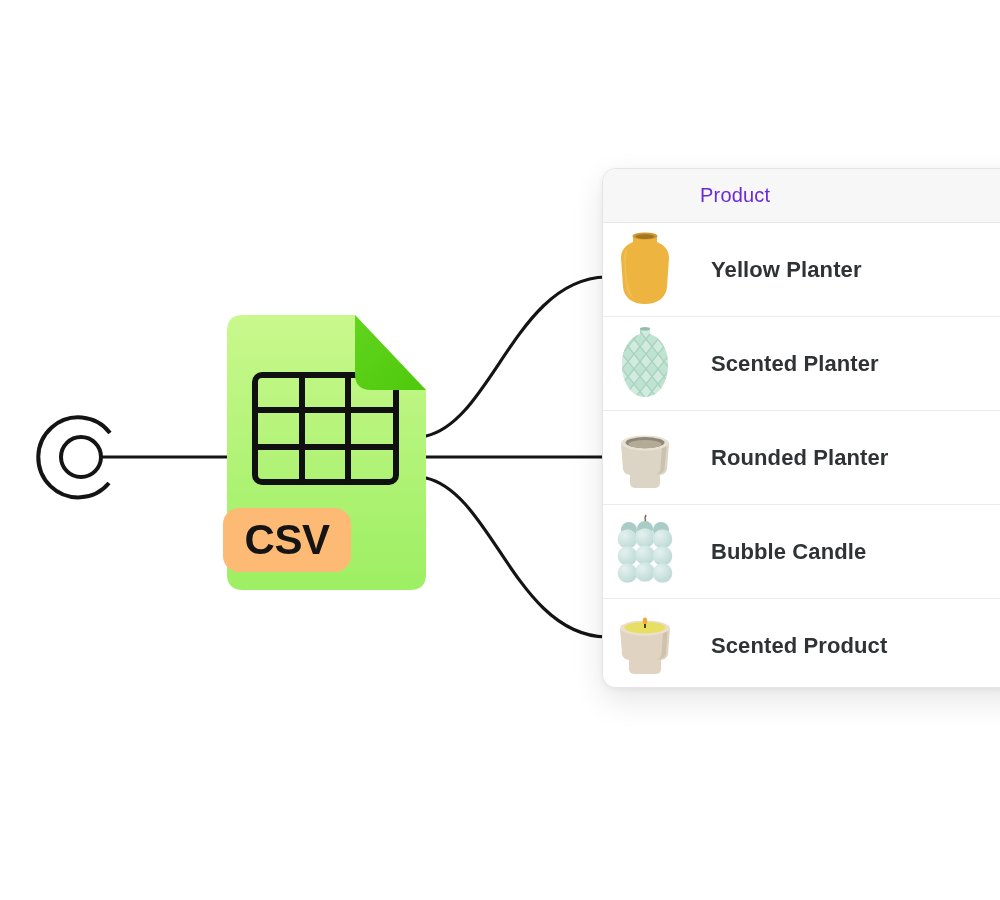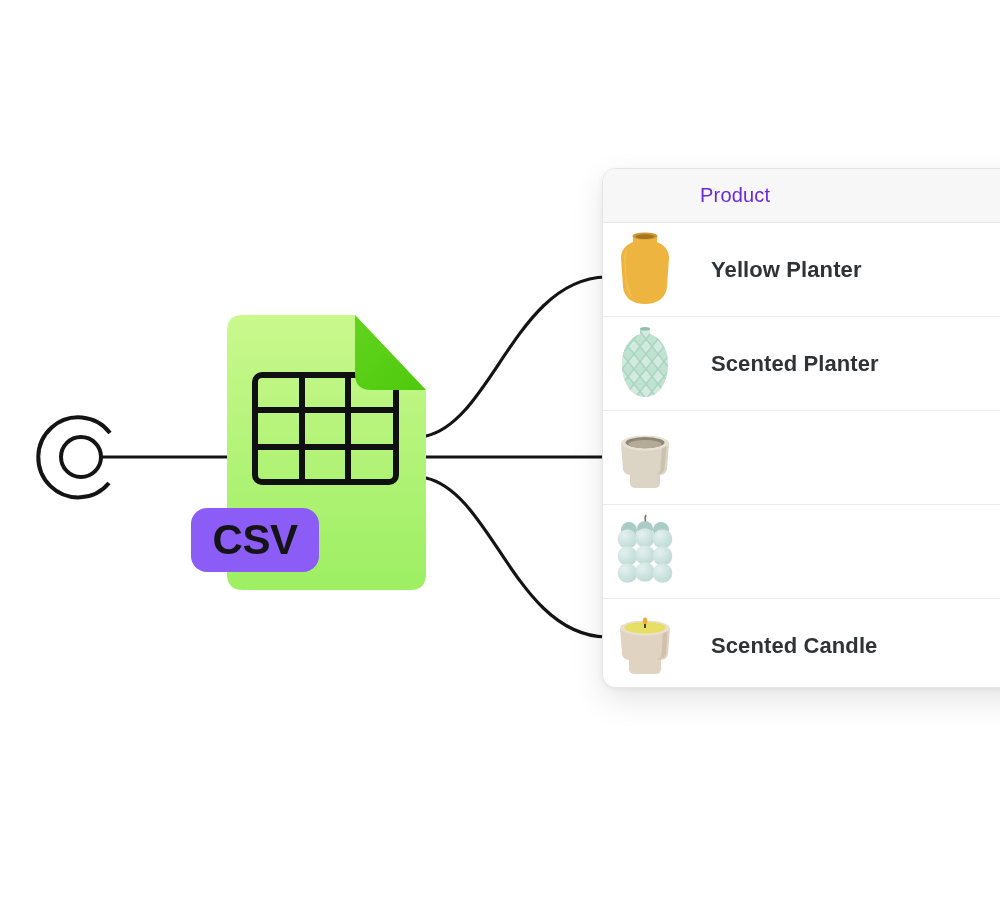--- a/index.html
+++ b/index.html
@@ -20,25 +20,25 @@
   }
   .diagram-svg {
     position: absolute;
     left: 0; top: 0;
     width: 1000px;
     height: 900px;
     z-index: 1;
   }
   .csv-badge {
     position: absolute;
-    left: 191px;
+    left: 223px;
     top: 508px;
     width: 128px;
     height: 64px;
-    background: #8b5cf6;
+    background: #fdba74;
     border-radius: 16px;
     display: flex;
     align-items: center;
     justify-content: center;
     font-size: 42px;
     font-weight: 700;
     letter-spacing: -0.5px;
     color: #141414;
     z-index: 2;
   }
@@ -175,20 +175,21 @@
     <div class="product-row">
       <div class="thumb">
         <svg width="58" height="80" viewBox="0 0 58 80">
           <path d="M5 25 L7 51 Q7.5 56 14 57 L14 65 Q14 70 20 70 H38 Q44 70 44 65 L44 57 Q50.5 56 51 51 L53 25 Z" fill="#dcd4c4"></path>
           <path d="M46 28 L44.5 51 Q44 55 40 56.5 Q47 56 48.5 51 L50.5 28 Z" fill="#c6bca9" opacity="0.8"></path>
           <ellipse cx="29" cy="25" rx="24" ry="7.5" fill="#e7e1d2"></ellipse>
           <ellipse cx="29" cy="24.6" rx="19.5" ry="5.6" fill="#8f8776"></ellipse>
           <ellipse cx="29" cy="26.2" rx="16.5" ry="4.1" fill="#b3aa97"></ellipse>
         </svg>
       </div>
+      <span class="row-label">Rounded Planter</span>
     </div>
 
     <div class="product-row">
       <div class="thumb">
         <svg width="58" height="80" viewBox="0 0 58 80">
           <defs>
             <radialGradient id="bub" cx="0.35" cy="0.3" r="0.85">
               <stop offset="0" stop-color="#e4f1ee"></stop>
               <stop offset="1" stop-color="#b7d6d2"></stop>
             </radialGradient>
@@ -201,30 +202,31 @@
           <circle cx="29" cy="26" r="9.8" fill="url(#bub)"></circle>
           <circle cx="46.5" cy="27" r="9.8" fill="url(#bub)"></circle>
           <circle cx="11.5" cy="44" r="9.8" fill="url(#bub)"></circle>
           <circle cx="29" cy="43" r="9.8" fill="url(#bub)"></circle>
           <circle cx="46.5" cy="44" r="9.8" fill="url(#bub)"></circle>
           <circle cx="11.5" cy="61" r="9.8" fill="url(#bub)"></circle>
           <circle cx="29" cy="60" r="9.8" fill="url(#bub)"></circle>
           <circle cx="46.5" cy="61" r="9.8" fill="url(#bub)"></circle>
         </svg>
       </div>
+      <span class="row-label">Bubble Candle</span>
     </div>
 
     <div class="product-row">
       <div class="thumb">
         <svg width="58" height="80" viewBox="0 0 58 80">
           <path d="M4 22 L6 48 Q6.5 53 13 54 L13 63 Q13 68 19 68 H39 Q45 68 45 63 L45 54 Q51.5 53 52 48 L54 22 Z" fill="#e1d3c1"></path>
           <path d="M47 25 L45.5 48 Q45 52 41 53.5 Q48.5 53 50 48 L51.5 25 Z" fill="#ccbda8" opacity="0.8"></path>
           <ellipse cx="29" cy="22" rx="25" ry="7.5" fill="#eadfce"></ellipse>
           <ellipse cx="29" cy="21.6" rx="20.5" ry="5.8" fill="#e6df63"></ellipse>
           <ellipse cx="29" cy="15" rx="2.2" ry="3.4" fill="#f2a93b"></ellipse>
           <path d="M29 22 V18" stroke="#2b2b2b" stroke-width="1.7"></path>
         </svg>
       </div>
-      <span class="row-label">Scented Candle</span>
+      <span class="row-label">Scented Product</span>
     </div>
 
   </div>
 </div>
 
 </body></html>

